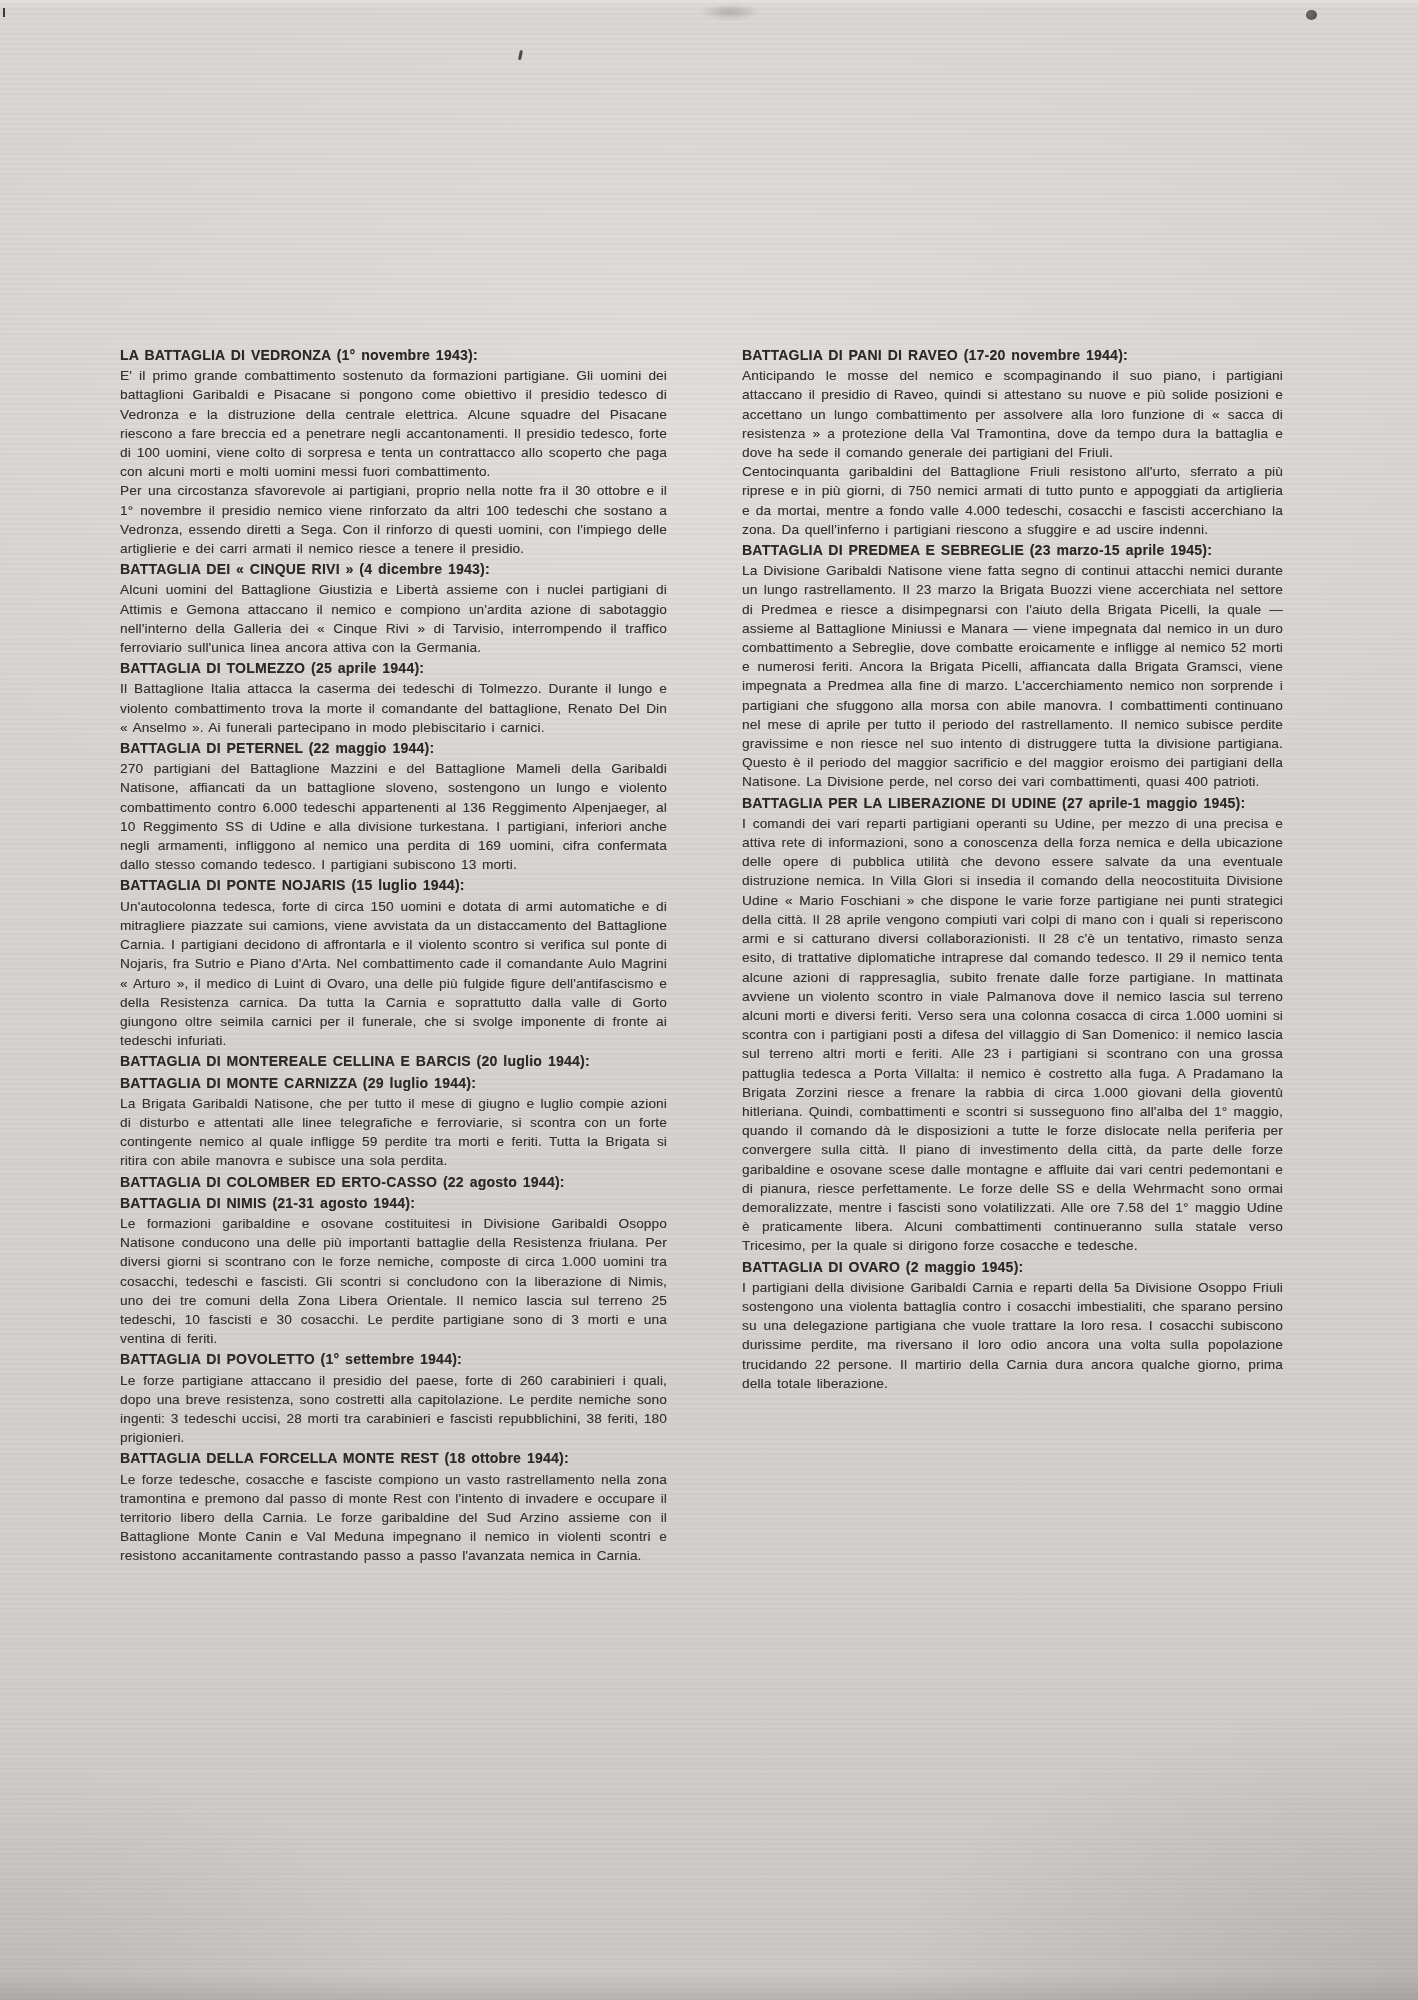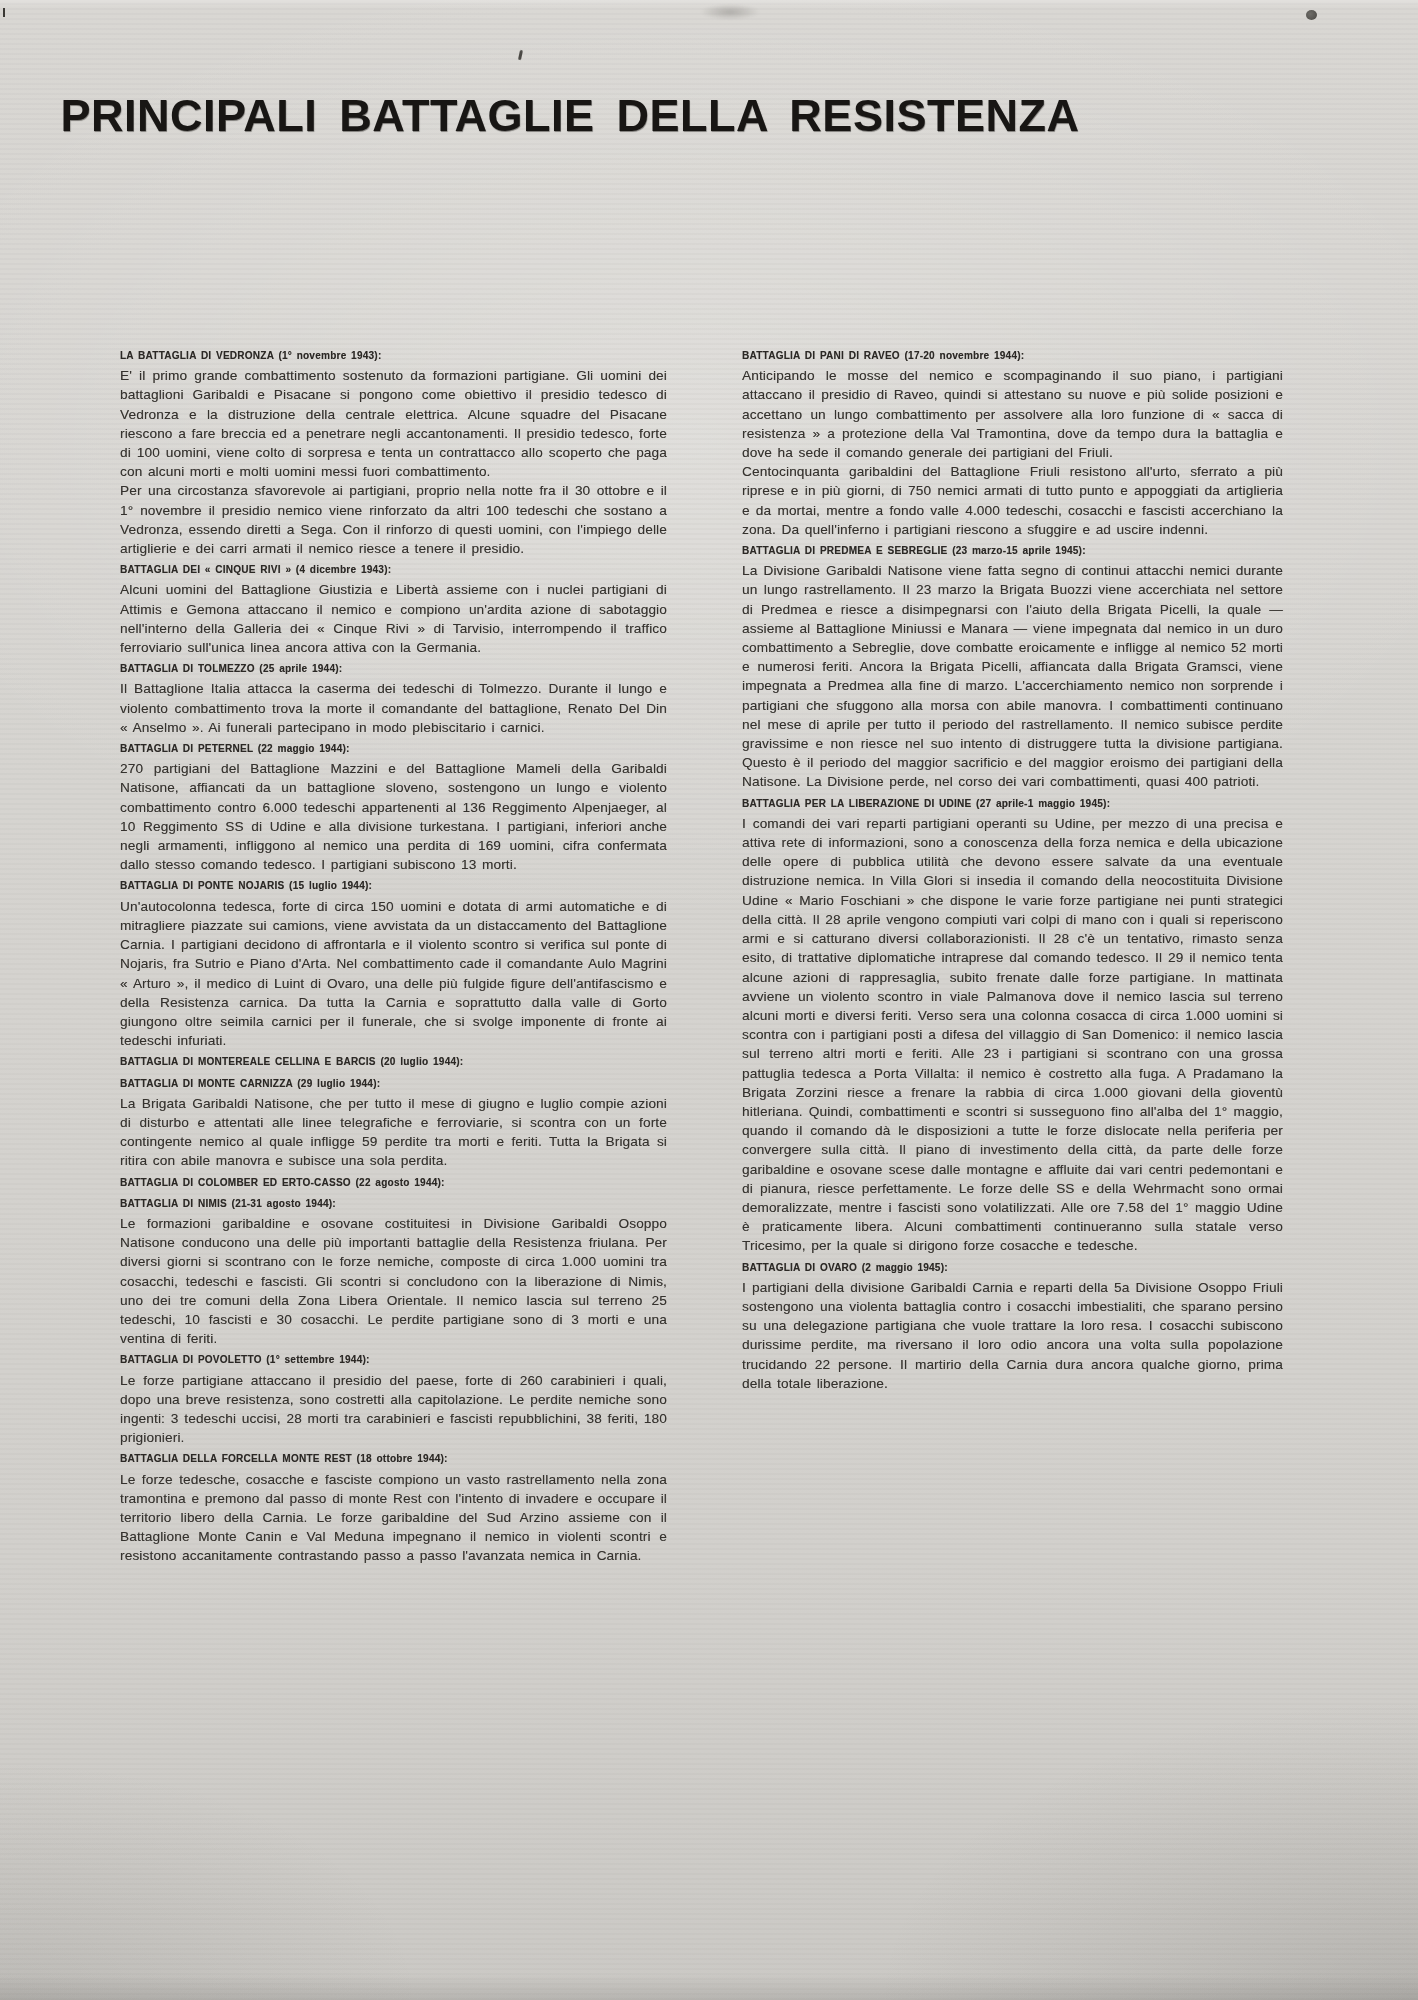--- a/index.html
+++ b/index.html
@@ -48,21 +48,21 @@
     line-height: 19.2px;
     text-align: justify;
     letter-spacing: 0.15px;
     word-spacing: 1.6px;
     text-shadow: 0.2px 0.2px 0.5px rgba(52,49,45,0.4);
   }
   .column-left  { left: 120px; width: 547px; }
   .column-right { left: 699px; width: 541px; margin-left: 43px; }
   .column h3 {
     margin: 2px 0 1px 0;
-    font-size: 10px;
+    font-size: 14px;
     font-weight: bold;
     letter-spacing: 0.25px;
     color: #2b2825;
     text-align: left;
   }
   .column p { margin: 0; }
   
   .artifact { position: absolute; pointer-events: none; }
   .dot-artifact {
     top: 10px; left: 1306px; width: 11px; height: 10px;
@@ -98,21 +98,20 @@
 
 <div class="page">
   <div class="grain artifact"></div>
   <div class="artifact edge-light-top"></div>
   <div class="artifact tick-artifact"></div>
   <div class="artifact smudge-artifact"></div>
   <div class="artifact comma-artifact"></div>
   <div class="artifact dot-artifact"></div>
 
   <div class="title-block">
-    <div>PRINCIPALI BATTAGLIE DELLA RESISTENZA</div>
   </div>
 
   <div class="column column-left">
       <section>
         <h3>LA BATTAGLIA DI VEDRONZA (1° novembre 1943):</h3>
         <p>E' il primo grande combattimento sostenuto da formazioni partigiane. Gli uomini dei battaglioni Garibaldi e Pisacane si pongono come obiettivo il presidio tedesco di Vedronza e la distruzione della centrale elettrica. Alcune squadre del Pisacane riescono a fare breccia ed a penetrare negli accantonamenti. Il presidio tedesco, forte di 100 uomini, viene colto di sorpresa e tenta un contrattacco allo scoperto che paga con alcuni morti e molti uomini messi fuori combattimento.</p>
         <p>Per una circostanza sfavorevole ai partigiani, proprio nella notte fra il 30 ottobre e il 1° novembre il presidio nemico viene rinforzato da altri 100 tedeschi che sostano a Vedronza, essendo diretti a Sega. Con il rinforzo di questi uomini, con l'impiego delle artiglierie e dei carri armati il nemico riesce a tenere il presidio.</p>
       </section>
       <section>
         <h3>BATTAGLIA DEI « CINQUE RIVI » (4 dicembre 1943):</h3>

